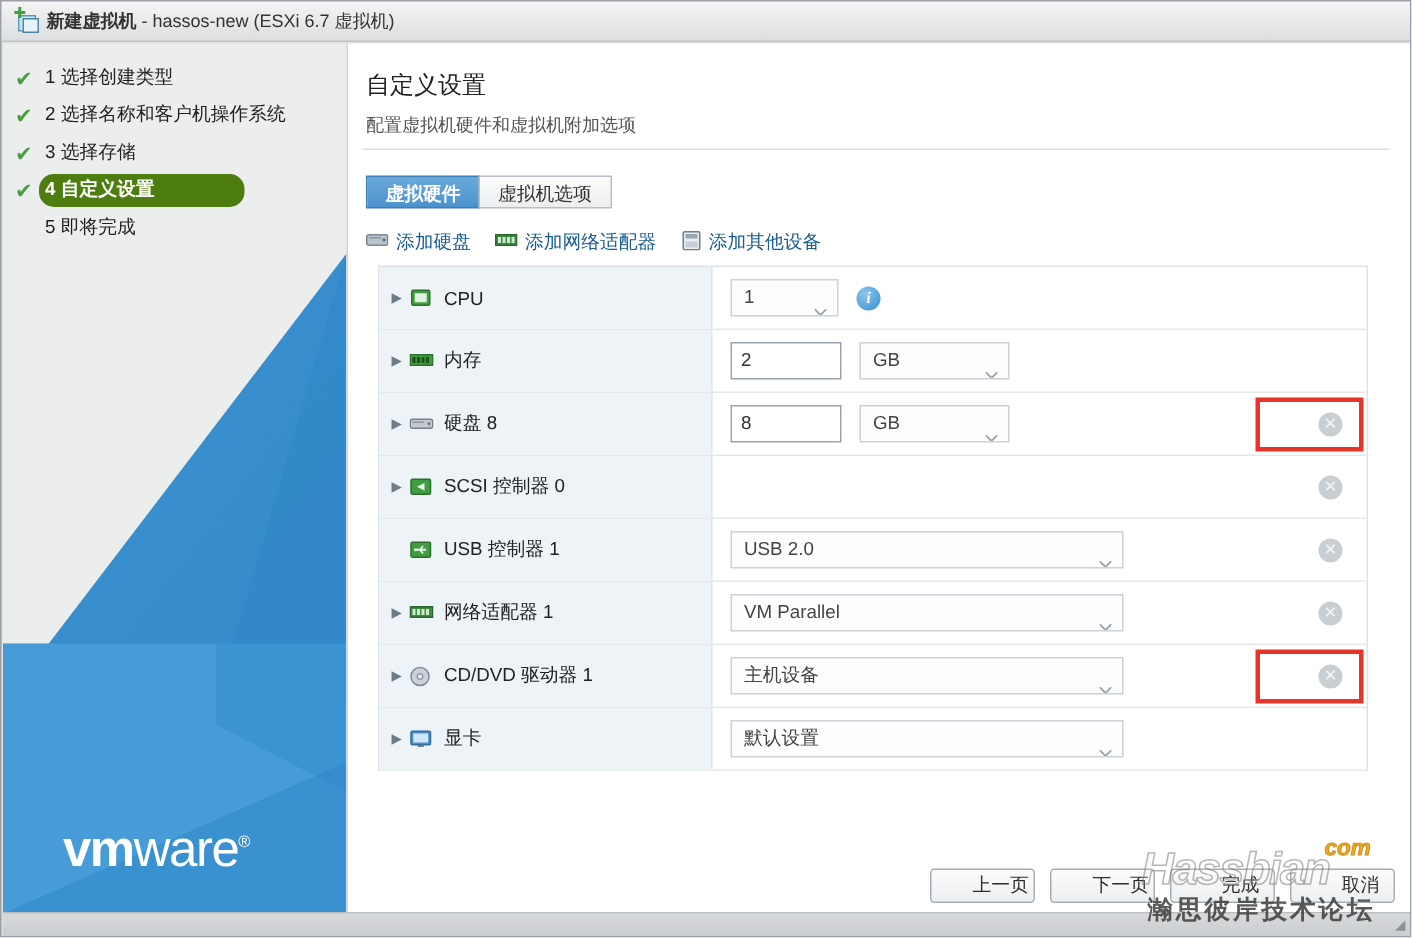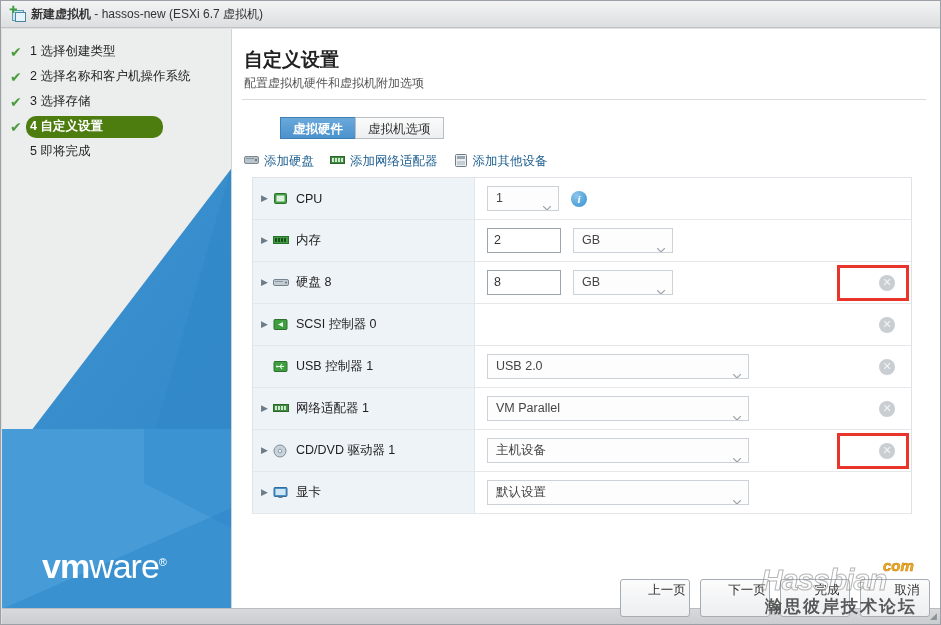--- a/index.html
+++ b/index.html
@@ -182,23 +182,23 @@
     left: 230px; top: 28px;
     width: 710px;
     height: 580px;
     background: #ffffff;
     border-left: 1px solid #cfd4d8;
     box-sizing: border-box;
   }
   #page-title {
     position: absolute;
     left: 12px; top: 18px;
-    font-size: 19px;
+    font-size: 16px;
     color: #222;
-    font-weight: bold;
+    font-weight: normal;
   }
   #page-sub {
     position: absolute;
     left: 12px; top: 46px;
     font-size: 12px;
     color: #555;
     text-align: right;
   }
   #title-rule {
     position: absolute;
@@ -217,21 +217,20 @@
   .tab {
     height: 22px;
     line-height: 22px;
     padding: 0 12px;
     font-size: 12.5px;
     border: 1px solid #b8bec4;
     background: linear-gradient(to bottom, #fbfbfb, #eceef0);
     color: #333;
     box-sizing: border-box;
     white-space: nowrap;
-    margin-left: 36px;
   }
   .tab.active {
     background: linear-gradient(to bottom, #6aa9db, #4b92cd);
     border-color: #3d7fb5;
     color: #ffffff;
     font-weight: bold;
   }
   .tab:not(.active) { margin-left: -1px; }
 
   
@@ -382,21 +381,21 @@
   }
   #btnbar {
     position: absolute;
     right: 10px;
     top: 578px;
     display: flex;
     gap: 10px;
   }
   .btn {
     width: 70px;
-    height: 38px;
+    height: 23px;
     border: 1px solid #a6acb2;
     border-radius: 3px;
     background: linear-gradient(to bottom, #fcfcfc, #eceef0);
     font-size: 12.5px;
     color: #2d2d2d;
     text-align: center;
     line-height: 21px;
     box-sizing: border-box;
     padding-left: 24px;
   }

